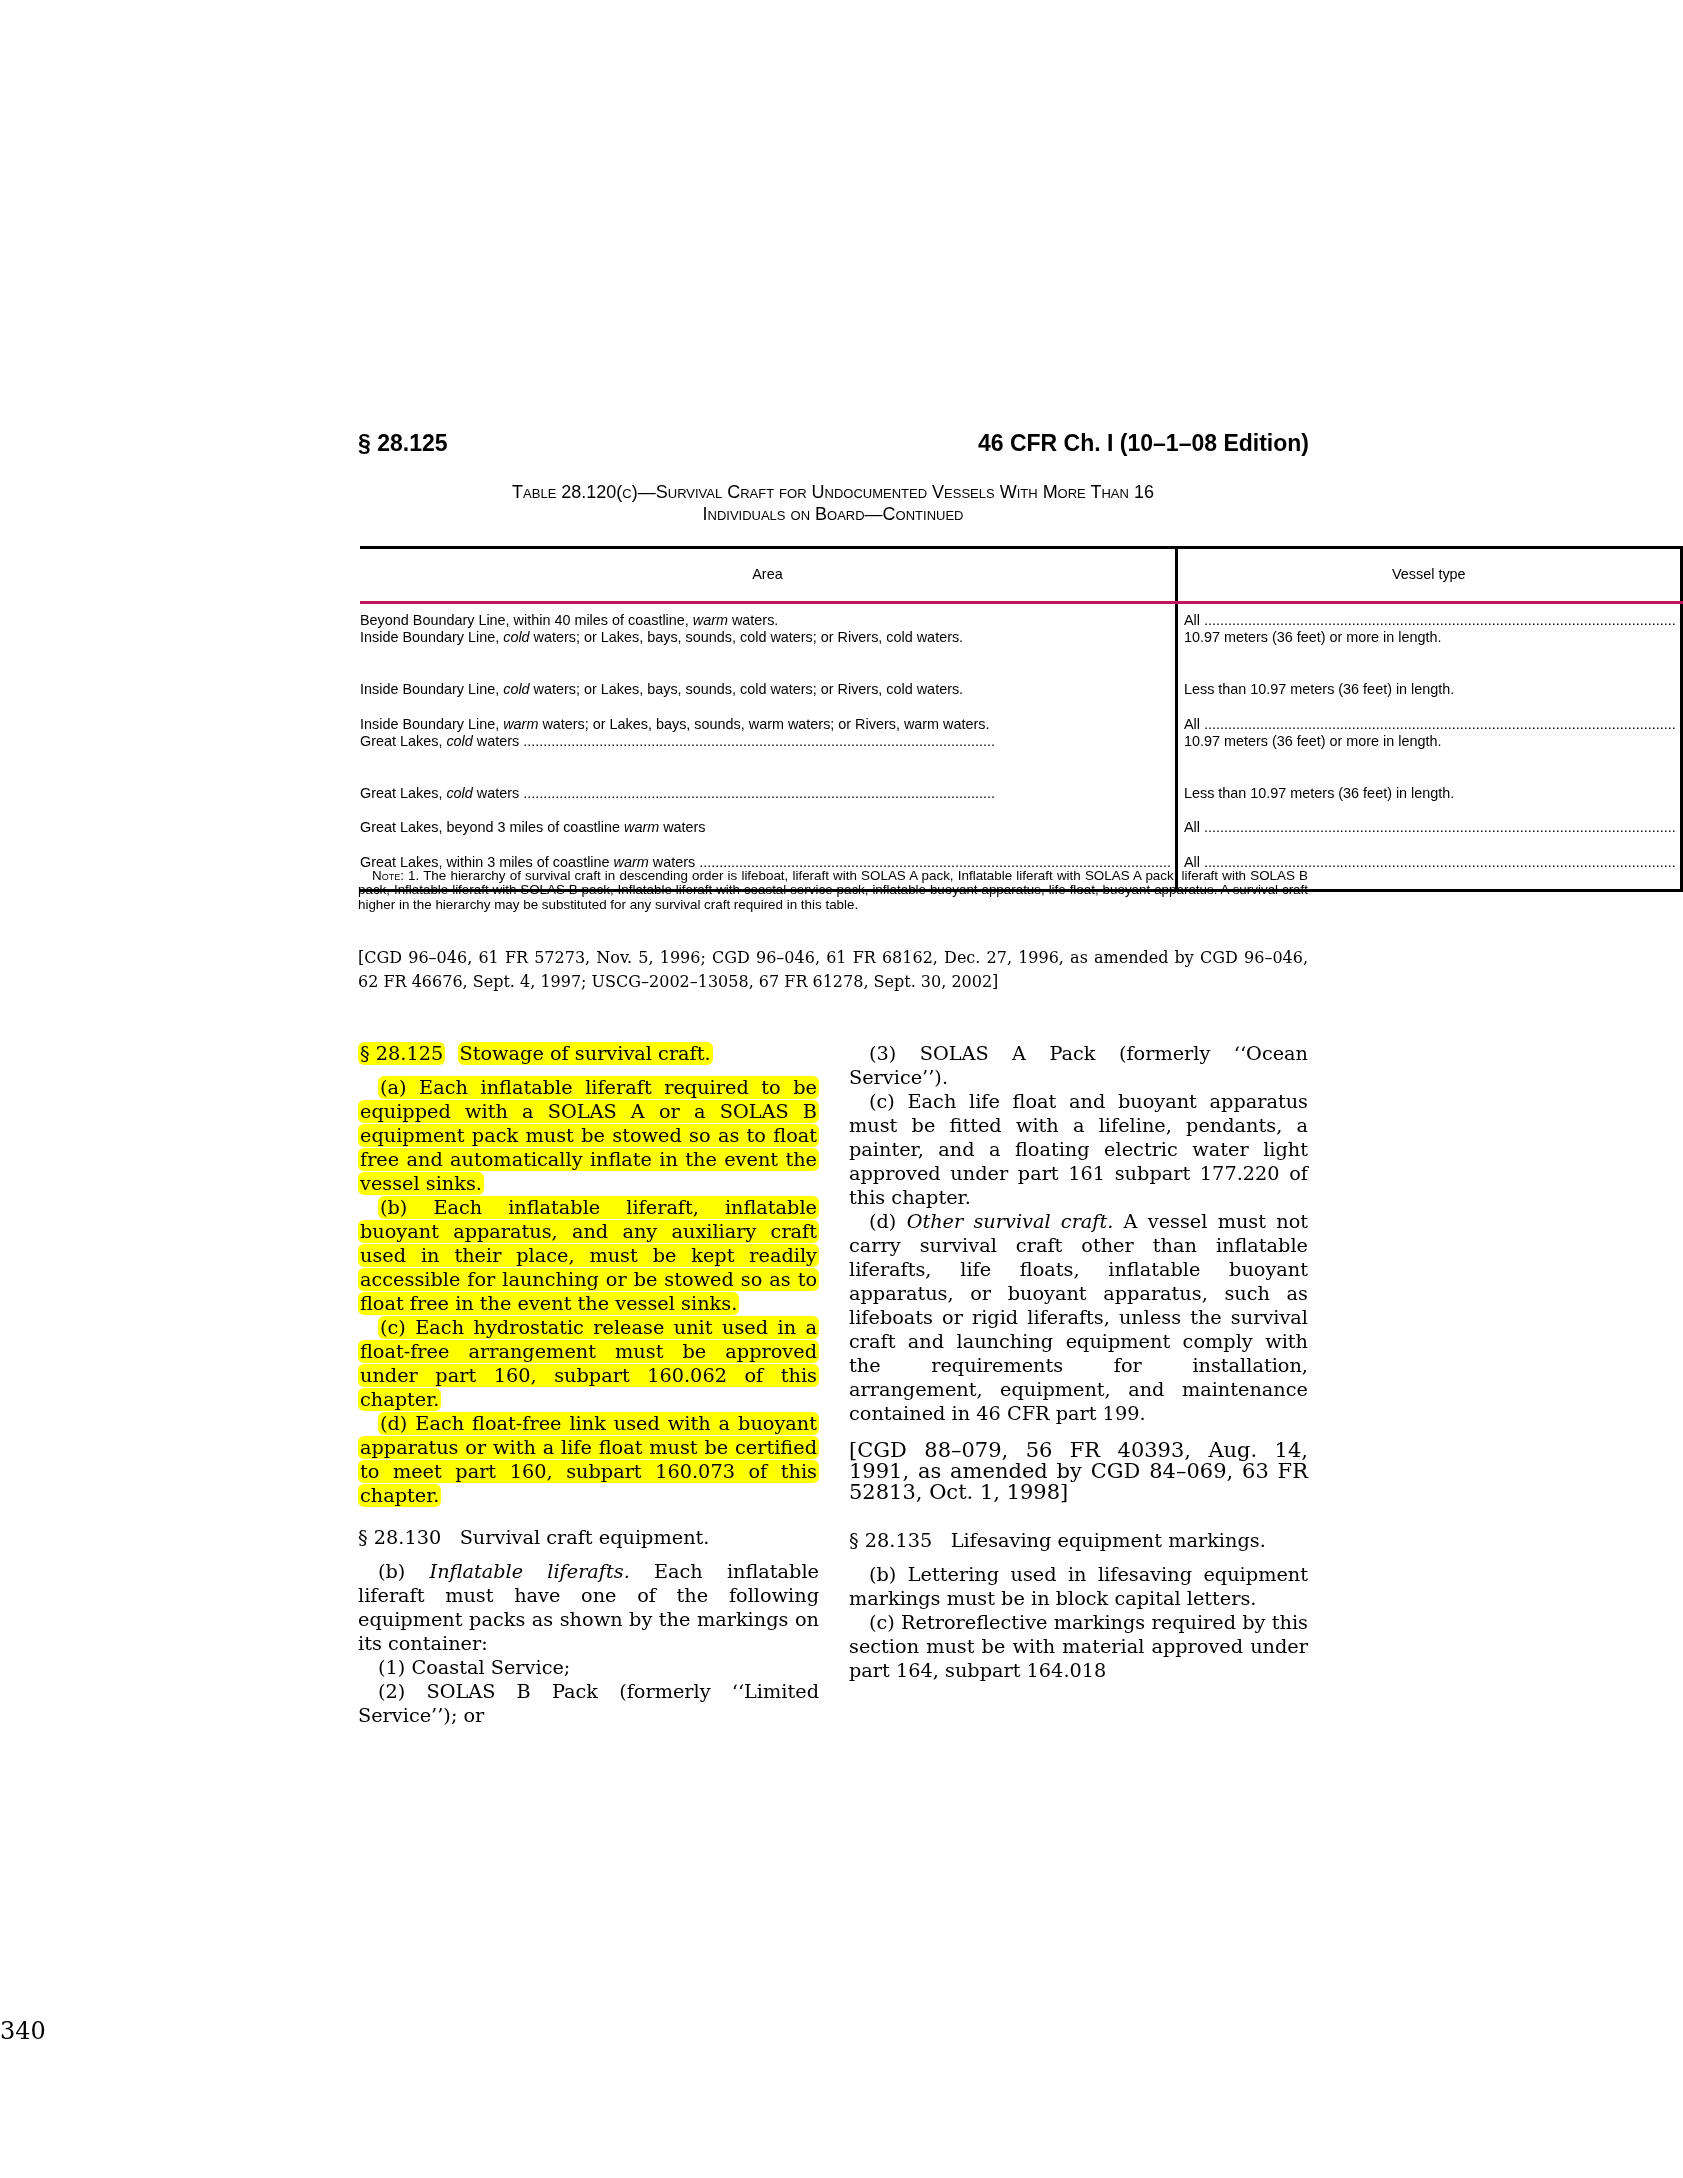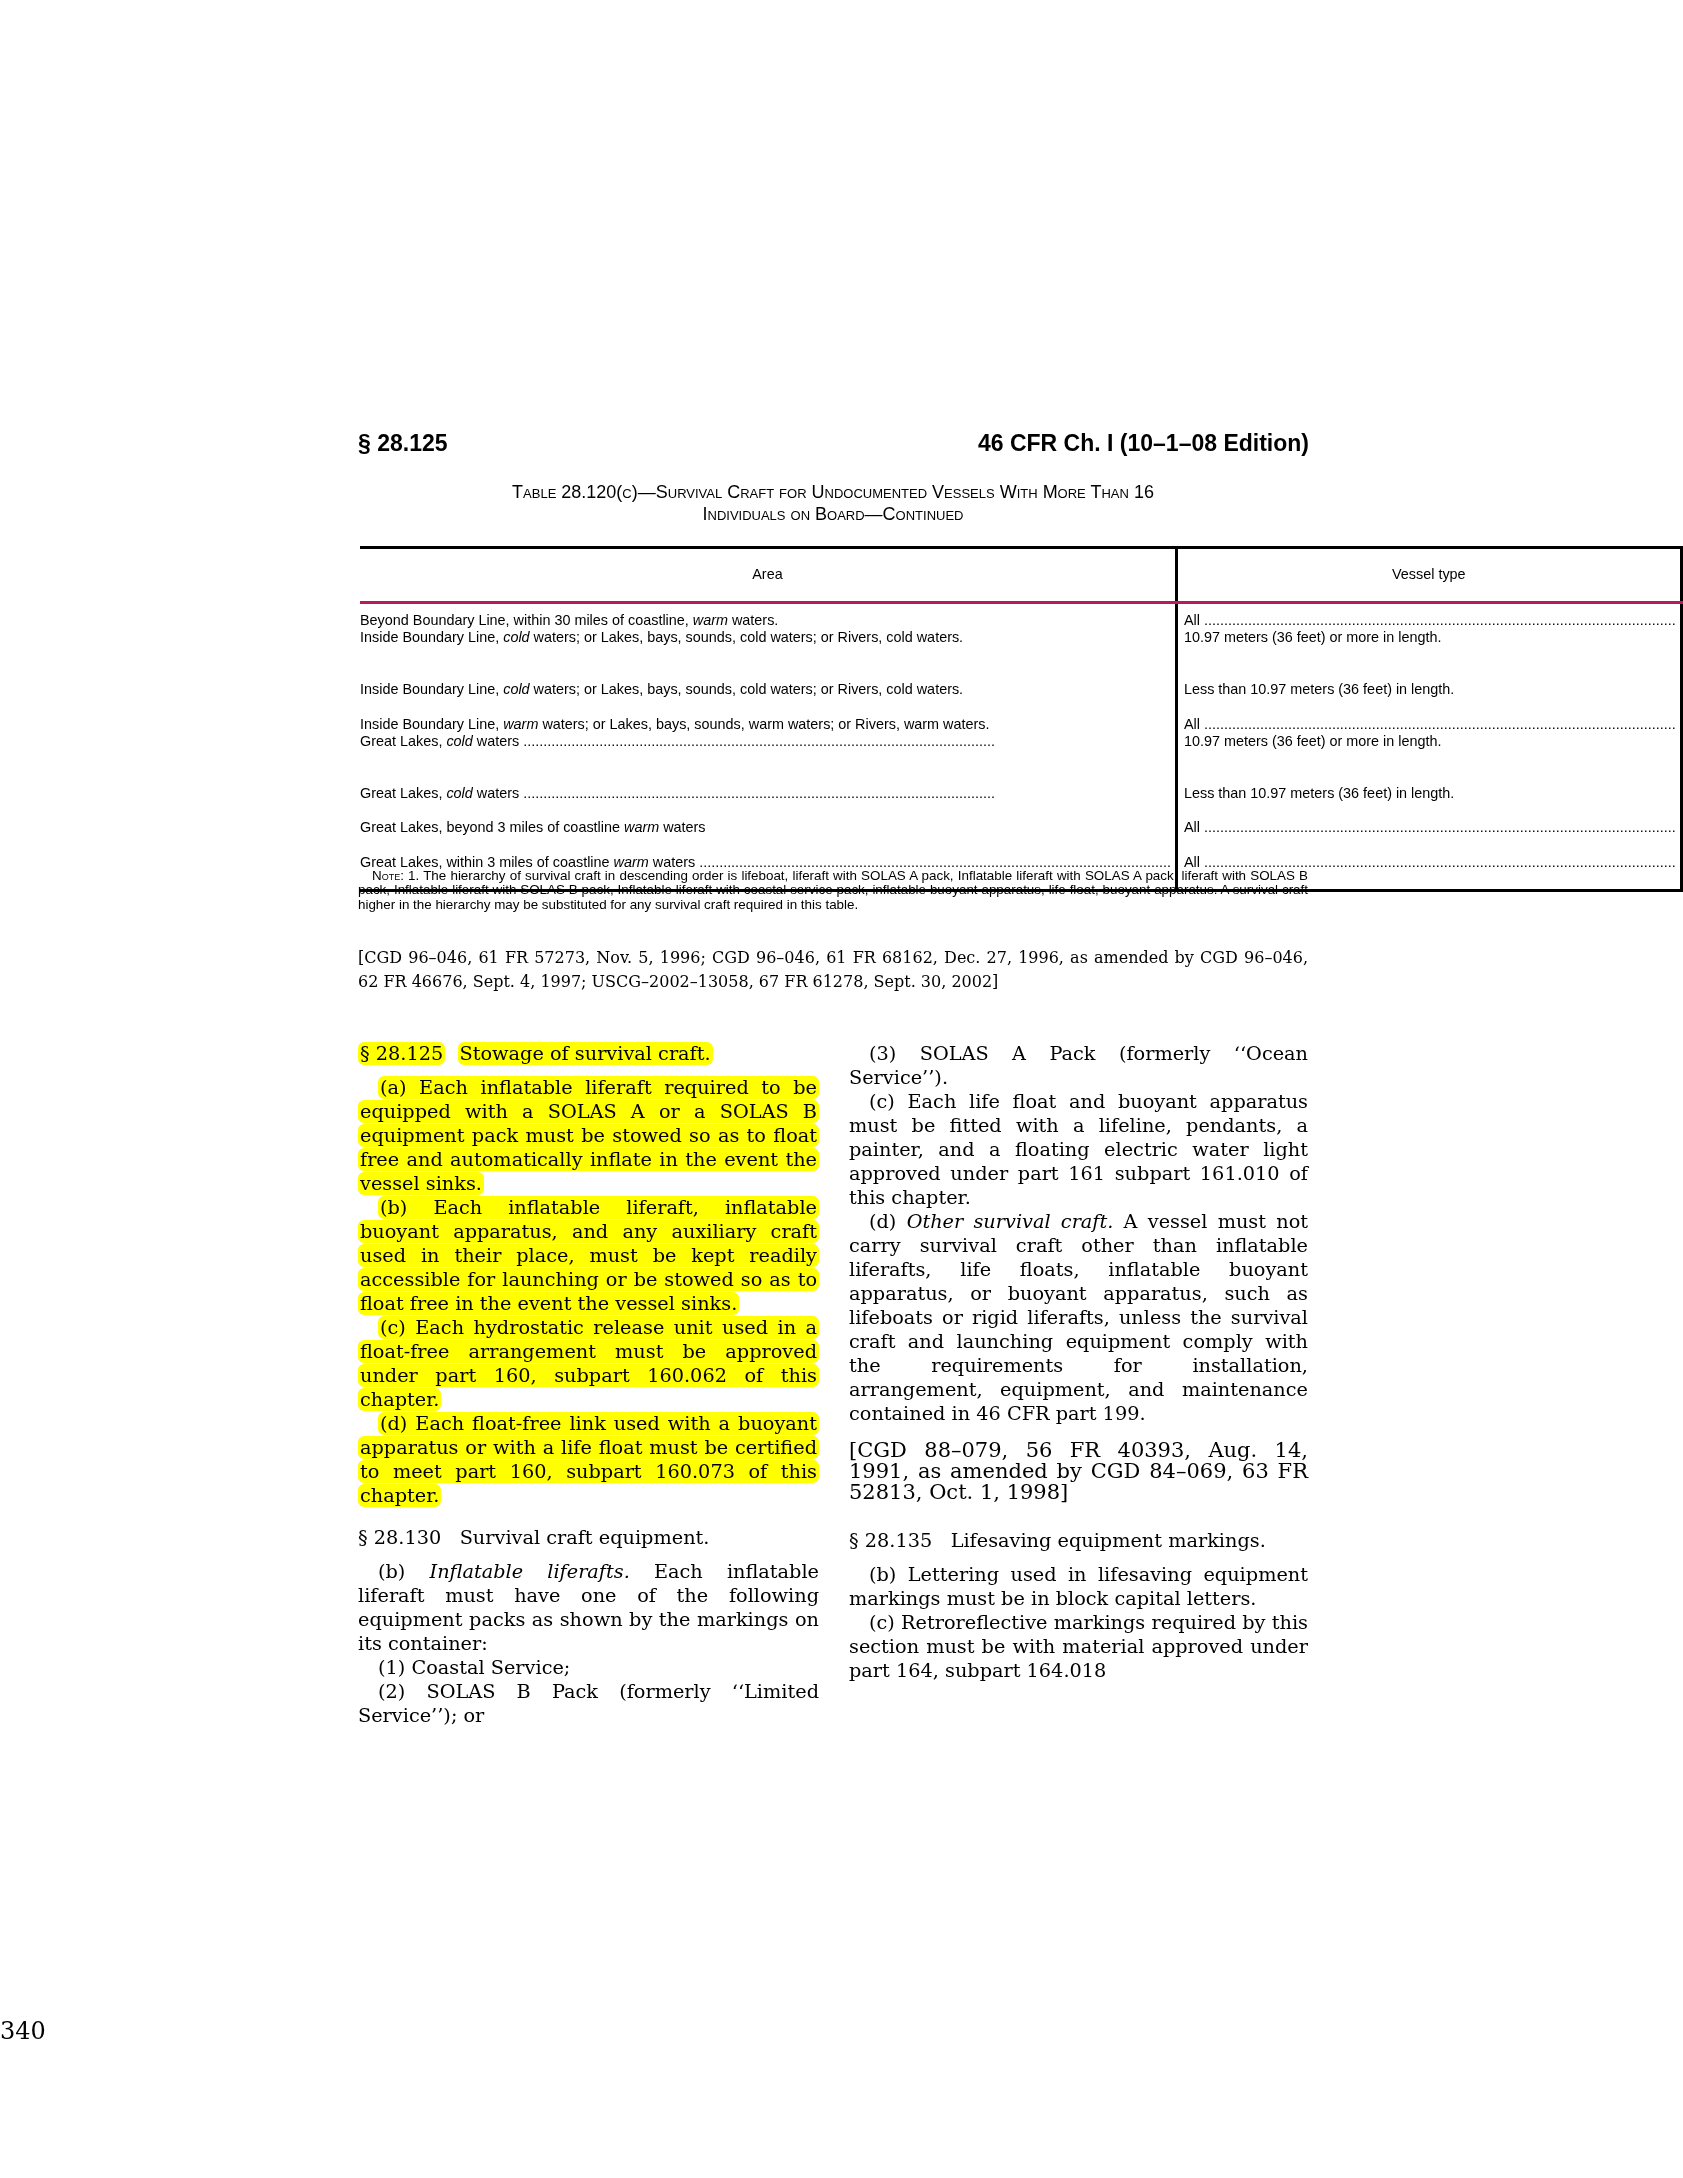--- a/index.html
+++ b/index.html
@@ -61,21 +61,21 @@
   <thead>
     <tr>
       <th>Area</th>
       <th>Vessel type</th>
       <th>Survival craft required</th>
     </tr>
   </thead>
   <tbody id="tbl-body">
       <tr>
         <td class="area">
-          <span class="hang"><span>Beyond Boundary Line, within 30 miles of coastline, </span><i>warm</i><span> waters.</span></span>
+          <span class="hang"><span>Beyond Boundary Line, within 40 miles of coastline, </span><i>warm</i><span> waters.</span></span>
         </td>
         <td class="vtype">
           <span class="dots">All</span>
         </td>
         <td>Life float.</td>
       </tr>
       <tr>
         <td class="area">
           <span class="hang"><span>Inside Boundary Line, </span><i>cold</i><span> waters; or Lakes, bays, sounds, cold waters; or Rivers, cold waters.</span></span>
         </td>
@@ -153,21 +153,21 @@
   <p><span class="hl">(d) Each float-free link used with a buoyant apparatus or with a life float must be certified to meet part 160, subpart 160.073 of this chapter.</span></p>
   <div class="gap"></div>
   <p class="sec-head"><span>§ 28.130</span>&nbsp;&nbsp; <span>Survival craft equipment.</span></p>
   <p><span>(b) </span><i>Inflatable liferafts.</i><span> Each inflatable liferaft must have one of the following equipment packs as shown by the markings on its container:</span></p>
   <p>(1) Coastal Service;</p>
   <p>(2) SOLAS B Pack (formerly ‘‘Limited Service’’); or</p>
 </div>
 
 <div class="abs serif col" id="col-right">
   <p>(3) SOLAS A Pack (formerly ‘‘Ocean Service’’).</p>
-  <p>(c) Each life float and buoyant apparatus must be fitted with a lifeline, pendants, a painter, and a floating electric water light approved under part 161 subpart 161.010 of this chapter.</p>
+  <p>(c) Each life float and buoyant apparatus must be fitted with a lifeline, pendants, a painter, and a floating electric water light approved under part 161 subpart 177.220 of this chapter.</p>
   <p><span>(d) </span><i>Other survival craft.</i><span> A vessel must not carry survival craft other than inflatable liferafts, life floats, inflatable buoyant apparatus, or buoyant apparatus, such as lifeboats or rigid liferafts, unless the survival craft and launching equipment comply with the requirements for installation, arrangement, equipment, and maintenance contained in 46 CFR part 199.</span></p>
   <p class="cite-small">[CGD 88–079, 56 FR 40393, Aug. 14, 1991, as amended by CGD 84–069, 63 FR 52813, Oct. 1, 1998]</p>
   <p class="sec-head hangs"><span>§ 28.135</span>&nbsp;&nbsp; <span>Lifesaving equipment markings.</span></p>
   <p>(b) Lettering used in lifesaving equipment markings must be in block capital letters.</p>
   <p>(c) Retroreflective markings required by this section must be with material approved under part 164, subpart 164.018</p>
 </div>
 
 <div class="abs serif" id="pagenum">340</div>
 
 

